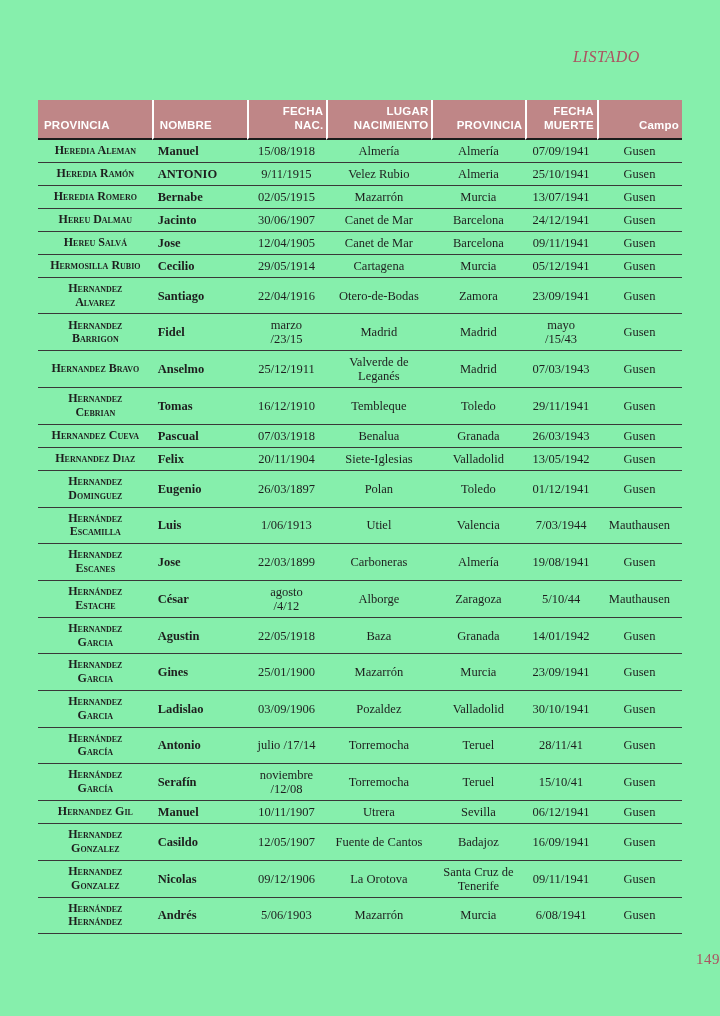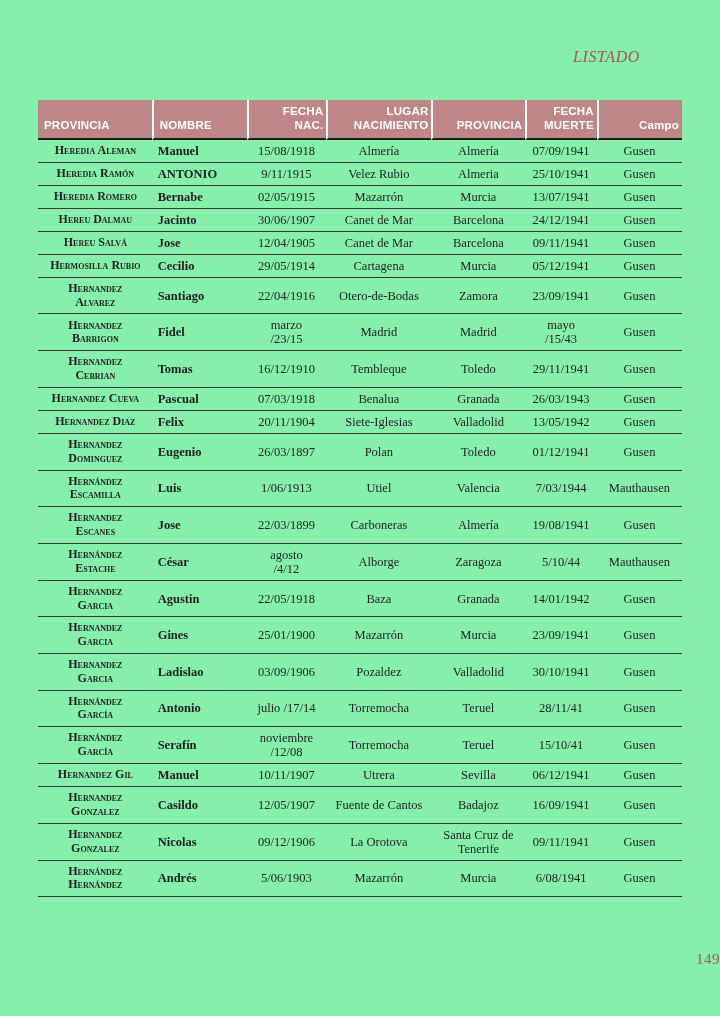--- a/index.html
+++ b/index.html
@@ -184,20 +184,30 @@
           <td class="nombre">Fidel</td>
           <td class="fecha_nac">marzo
 /23/15</td>
           <td class="lugar">Madrid</td>
           <td class="provincia">Madrid</td>
           <td class="fecha_muerte">mayo
 /15/43</td>
           <td class="campo">Gusen</td>
         </tr>
         <tr>
+          <td class="apellidos">Hernandez Bravo</td>
+          <td class="nombre">Anselmo</td>
+          <td class="fecha_nac">25/12/1911</td>
+          <td class="lugar">Valverde de
+Leganés</td>
+          <td class="provincia">Madrid</td>
+          <td class="fecha_muerte">07/03/1943</td>
+          <td class="campo">Gusen</td>
+        </tr>
+        <tr>
           <td class="apellidos">Hernandez
 Cebrian</td>
           <td class="nombre">Tomas</td>
           <td class="fecha_nac">16/12/1910</td>
           <td class="lugar">Tembleque</td>
           <td class="provincia">Toledo</td>
           <td class="fecha_muerte">29/11/1941</td>
           <td class="campo">Gusen</td>
         </tr>
         <tr>

